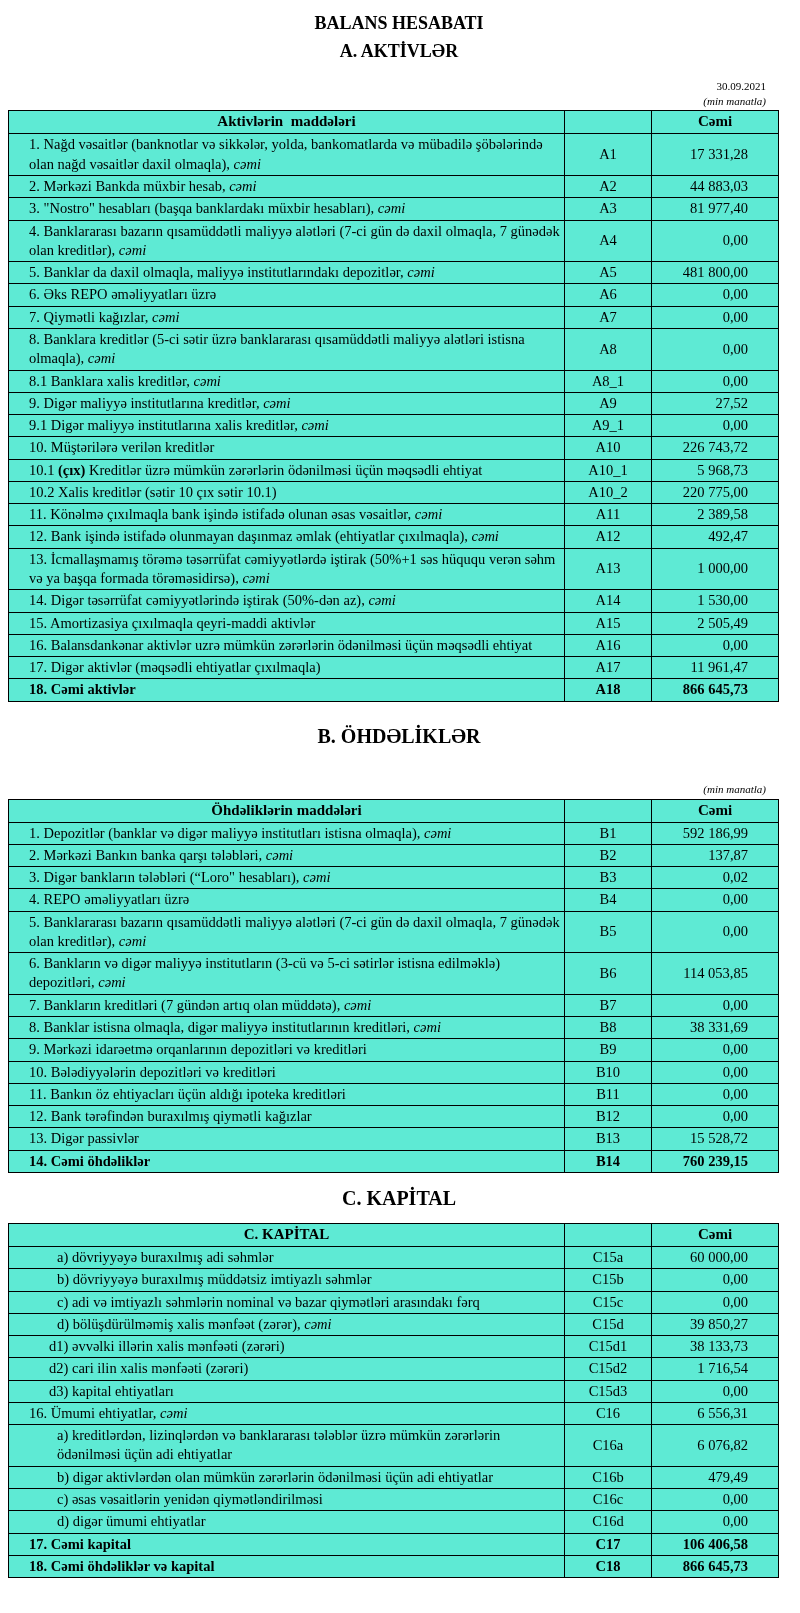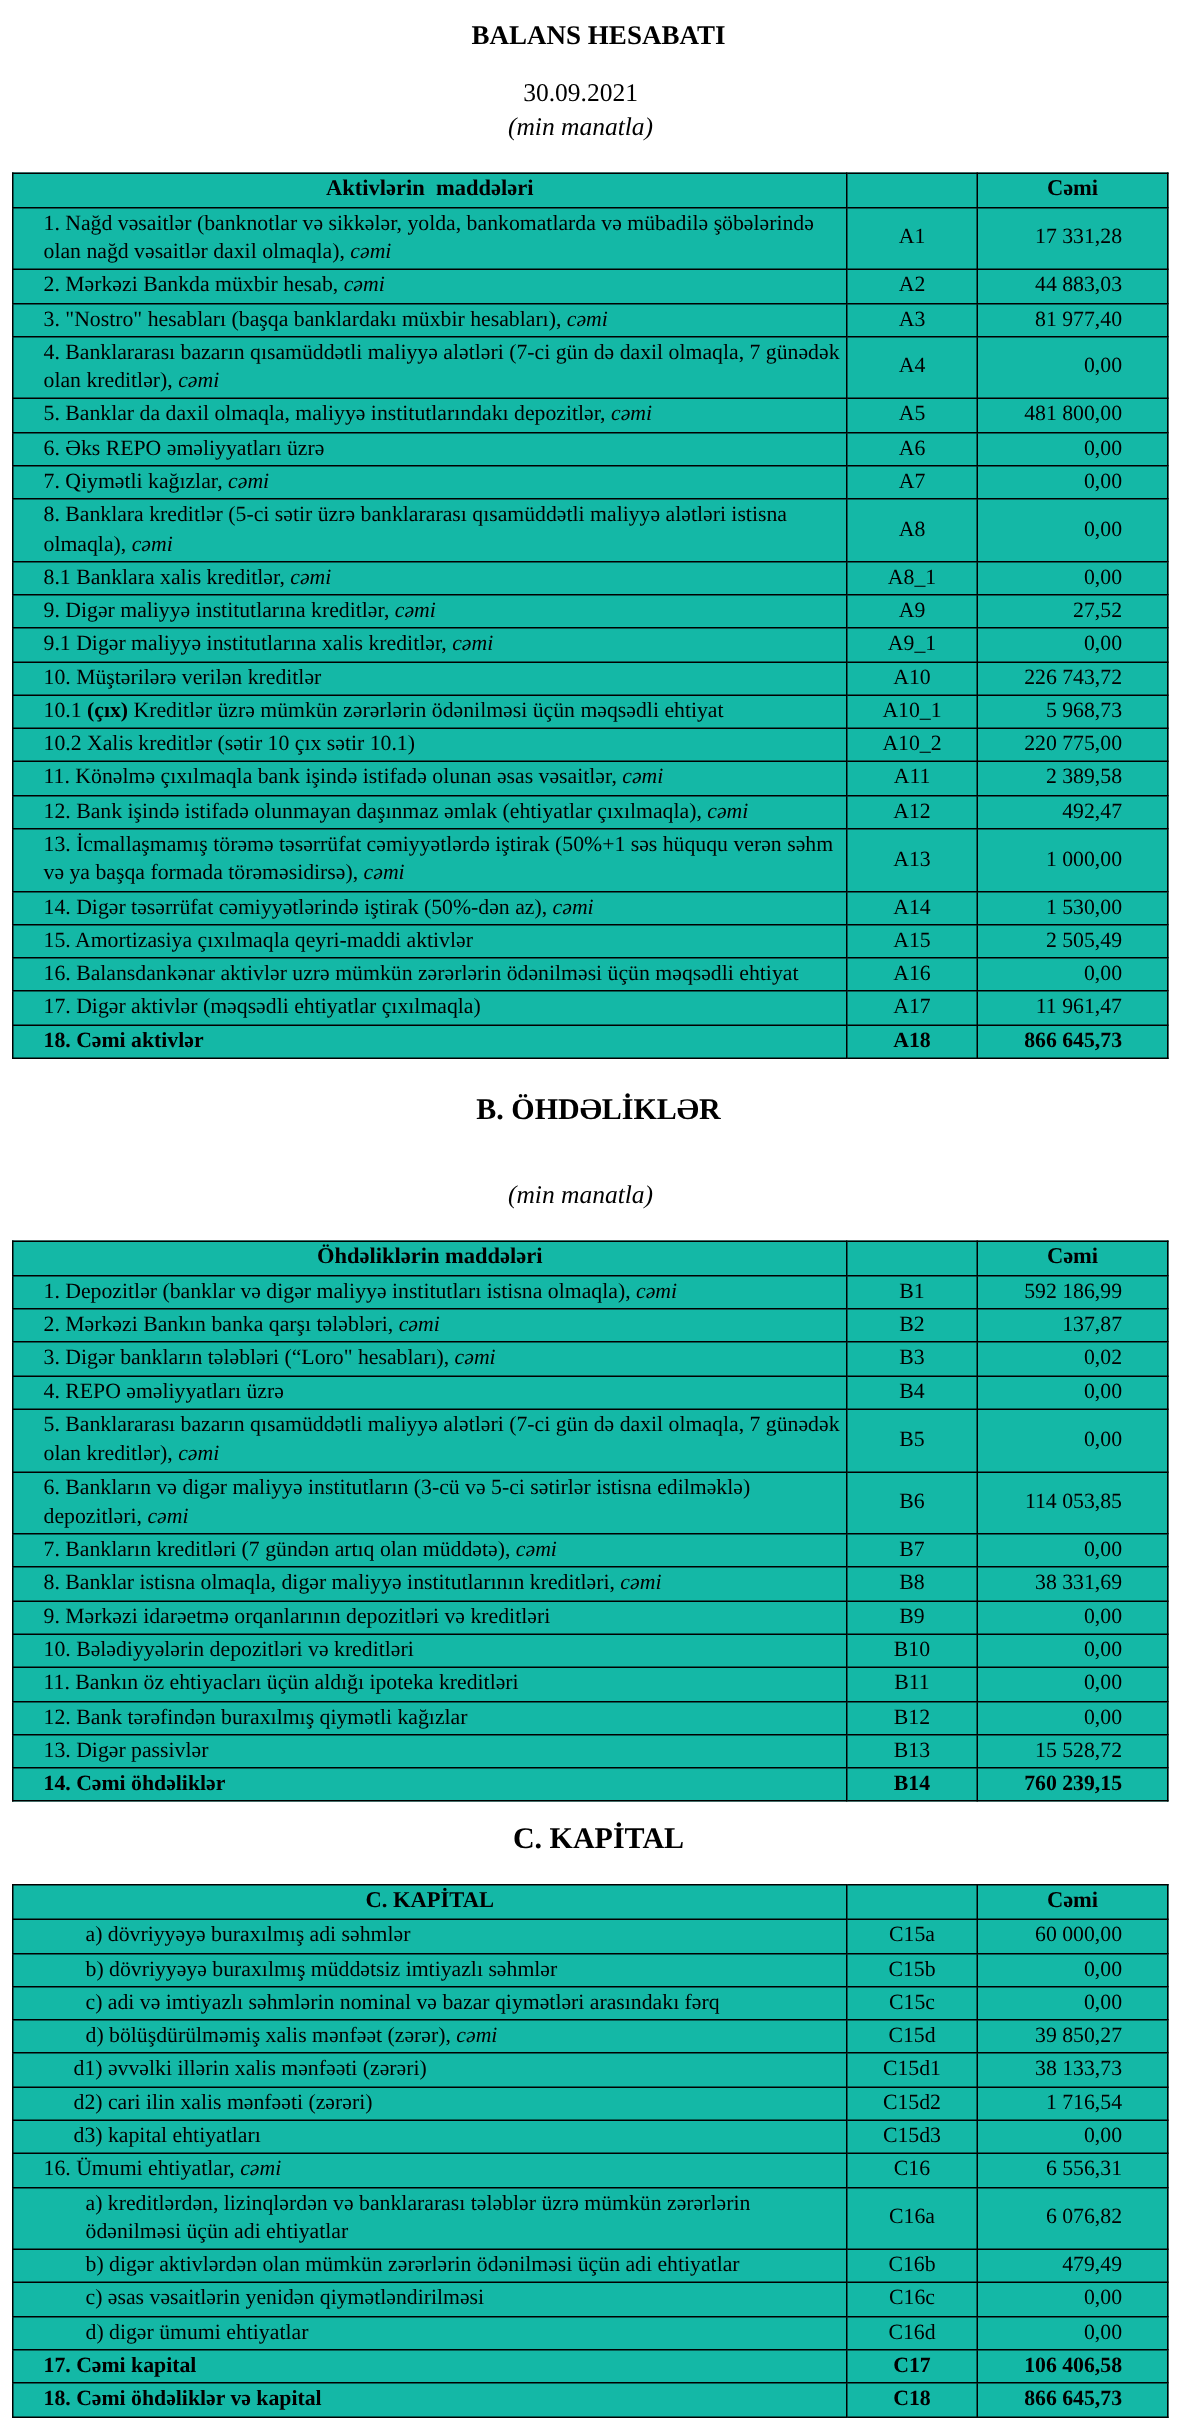--- a/index.html
+++ b/index.html
@@ -5,49 +5,50 @@
   * { margin:0; padding:0; box-sizing:border-box; }
   html,body { background:#ffffff; }
   body {
     width:800px;
     font-family:"Liberation Serif", serif;
     color:#000;
     font-size:14.5px;
   }
   .page { padding:10px 10px 36px 8px; }
   .title { text-align:center; font-weight:bold; font-size:18px; line-height:1.55; }
-  .right-line { text-align:center; padding-right:24px; font-size:17px; line-height:1.35; }
+  .right-line { text-align:right; padding-right:24px; font-size:11px; line-height:1.35; }
   .date { margin-top:13px; }
   .unit { font-style:italic; }
   table {
     border-collapse:collapse;
     width:770px;
-    background:#14b8a6;
+    background:#5eead4;
     table-layout:fixed;
-    margin-top:18px;
+    margin-top:2px;
   }
   th, td { border:1px solid #000; padding:1px 4px; vertical-align:middle; line-height:1.33; }
   th { text-align:center; font-weight:bold; font-size:15px; }
   td.c-label { padding-left:20px; }
   td.c-code  { text-align:center; }
   td.c-value { text-align:right; padding-right:30px; white-space:nowrap; }
   td.ind1 { padding-left:48px; }
   td.ind2 { padding-left:40px; }
   .bold-row td { font-weight:bold; }
   .big-heading { text-align:center; font-weight:bold; font-size:20px; }
   #b-heading { margin-top:23px; }
   .unit-b { margin-top:34px; margin-bottom:2px; }
   #c-heading { margin-top:14px; margin-bottom:13px; }
 </style>
 </head>
 <body>
 
 <div class="page">
 
   <div class="title">BALANS HESABATI</div>
+  <div class="title">A. AKTİVLƏR</div>
   <div class="right-line date">30.09.2021</div>
   <div class="right-line unit">(min manatla)</div>
 
   <table id="table-a">
     <colgroup>
         <col style="width:556px">
         <col style="width:87px">
         <col style="width:127px">
       </colgroup>
     <thead>

